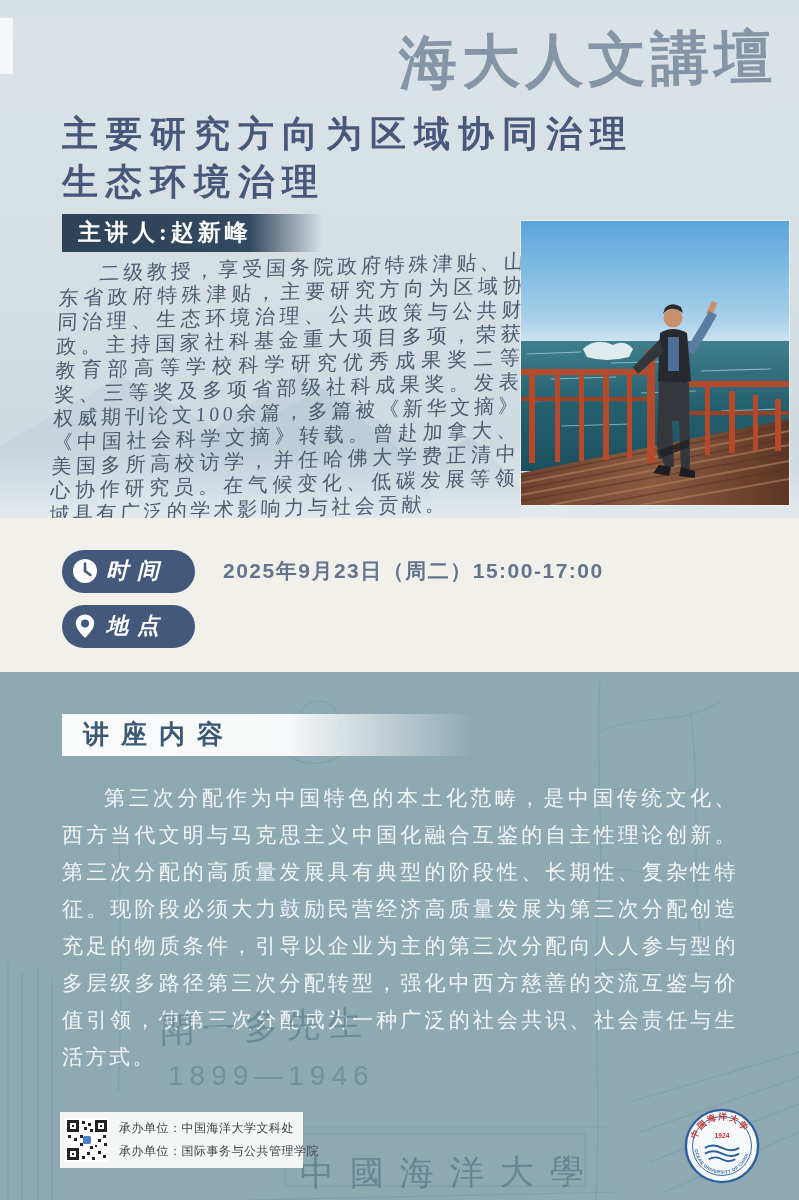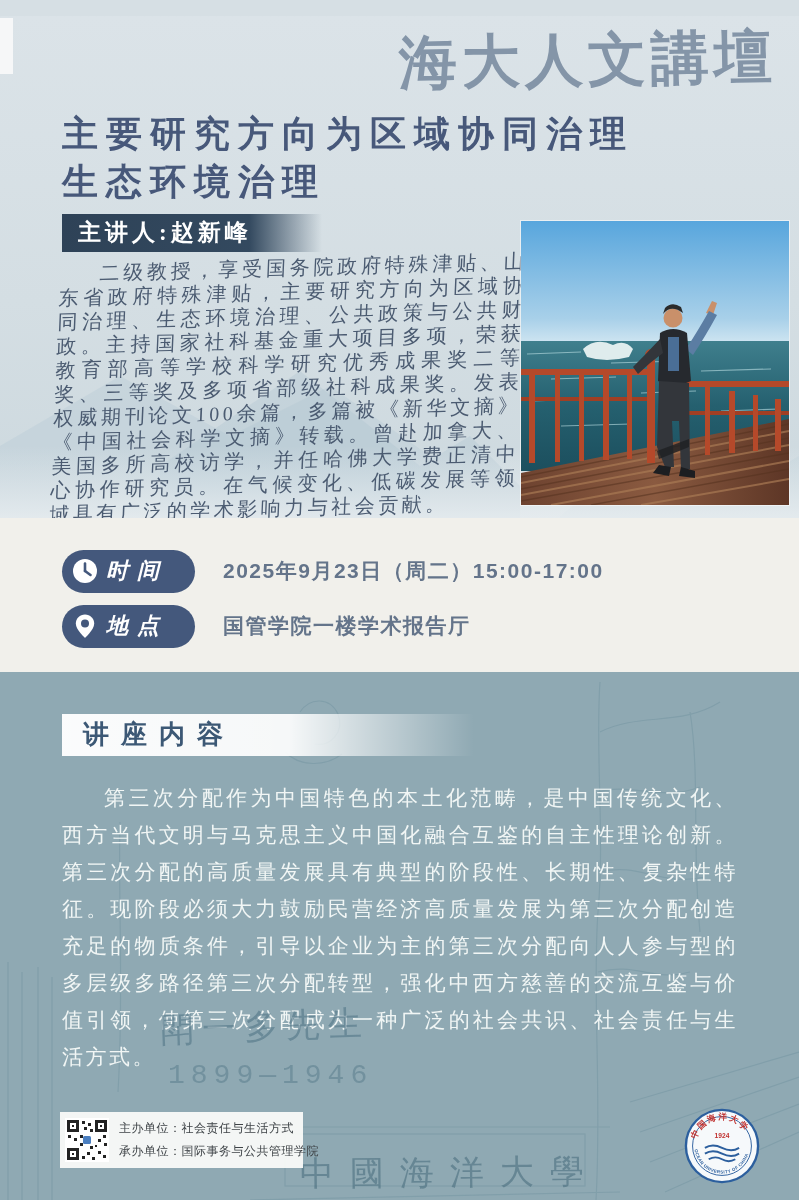--- a/index.html
+++ b/index.html
@@ -67,21 +67,21 @@
   }
   .content-body{
     position:absolute;left:62px;top:108px;width:676px;
     font-size:21px;line-height:37px;letter-spacing:2.5px;color:#f1f6f5;
     font-family:"Liberation Serif",serif;text-indent:2em;text-align:justify;
   }
   .wm-name{position:absolute;left:160px;top:332px;font-size:34px;letter-spacing:8px;
     color:rgba(86,122,138,.65);font-family:"Liberation Serif",serif;
     transform:rotate(-2deg);}
   .wm-years{position:absolute;left:168px;top:388px;font-size:28px;letter-spacing:6px;
-    color:rgba(86,122,138,.5);font-family:Liberation Mono, monospace;}
+    color:rgba(86,122,138,.5);font-family:Liberation Sans, sans-serif;}
   .wm-univ{position:absolute;left:300px;top:478px;font-size:34px;letter-spacing:16px;
     color:rgba(70,106,122,.55);font-family:"Liberation Serif",serif;
     transform:rotate(-.5deg);}
   .footer-box{
     position:absolute;left:60px;top:440px;width:243px;height:56px;
     background:rgba(252,252,250,.93);display:flex;align-items:center;
     padding-left:5px;box-sizing:border-box;
   }
   .qr{width:44px;height:44px;flex:0 0 auto;}
   .footer-lines{margin-left:10px;display:flex;flex-direction:column;gap:6px;}
@@ -214,21 +214,20 @@
       <span class="info-value">2025年9月23日（周二）15:00-17:00</span>
     </div>
     <div class="info-row row-place">
       <div class="pill">
         <svg class="ico" viewBox="0 0 26 26">
           <path d="M13,1.5 C7.8,1.5 3.8,5.5 3.8,10.6 C3.8,17 13,25 13,25 C13,25 22.2,17 22.2,10.6 C22.2,5.5 18.2,1.5 13,1.5 Z" fill="#ffffff"></path>
           <circle cx="13" cy="10.5" r="4" fill="#44587c"></circle>
         </svg>
         <span class="plabel">地点</span>
       </div>
-      <span class="info-value">国管学院一楼学术报告厅</span>
     </div>
   </div>
 
   <div class="section-bottom">
     <svg class="teal-art" viewBox="0 0 799 528" preserveAspectRatio="none">
       <g stroke="#5e8493" stroke-width="1.2" fill="none" opacity="0.5">
         <path d="M600,10 C595,80 605,160 598,240 C592,320 602,420 596,528"></path>
         <path d="M600,60 C640,40 680,55 720,30"></path>
         <path d="M598,120 C630,110 660,130 700,115"></path>
         <path d="M600,200 C640,190 660,215 705,205"></path>
@@ -286,21 +285,21 @@
           <rect x="27" y="39" width="3" height="3"></rect>
             <rect x="33" y="33" width="3" height="3"></rect>
             <rect x="38" y="37" width="3" height="3"></rect>
           <rect x="15" y="25" width="3" height="3"></rect>
             <rect x="25" y="28" width="3" height="3"></rect>
             <rect x="30" y="27" width="2" height="2"></rect>
         </g>
         <rect x="18" y="18" width="8" height="8" rx="1.5" fill="#4a7fc1"></rect>
       </svg>
       <div class="footer-lines">
-        <div class="footer-line">主办单位：社会责任与生活方式</div>
+        <div class="footer-line">承办单位：中国海洋大学文科处</div>
         <div class="footer-line">承办单位：国际事务与公共管理学院</div>
       </div>
     </div>
 
     <svg class="univ-logo" viewBox="0 0 80 80">
       <circle cx="40" cy="40" r="38" fill="#f6f9fb"></circle>
       <circle cx="40" cy="40" r="38" fill="none" stroke="#2c5f9e" stroke-width="2.5"></circle>
       <circle cx="40" cy="40" r="31" fill="none" stroke="#2c5f9e" stroke-width="1"></circle>
       <defs>
         <path id="arcTop" d="M12,40 A28,28 0 0 1 68,40"></path>

